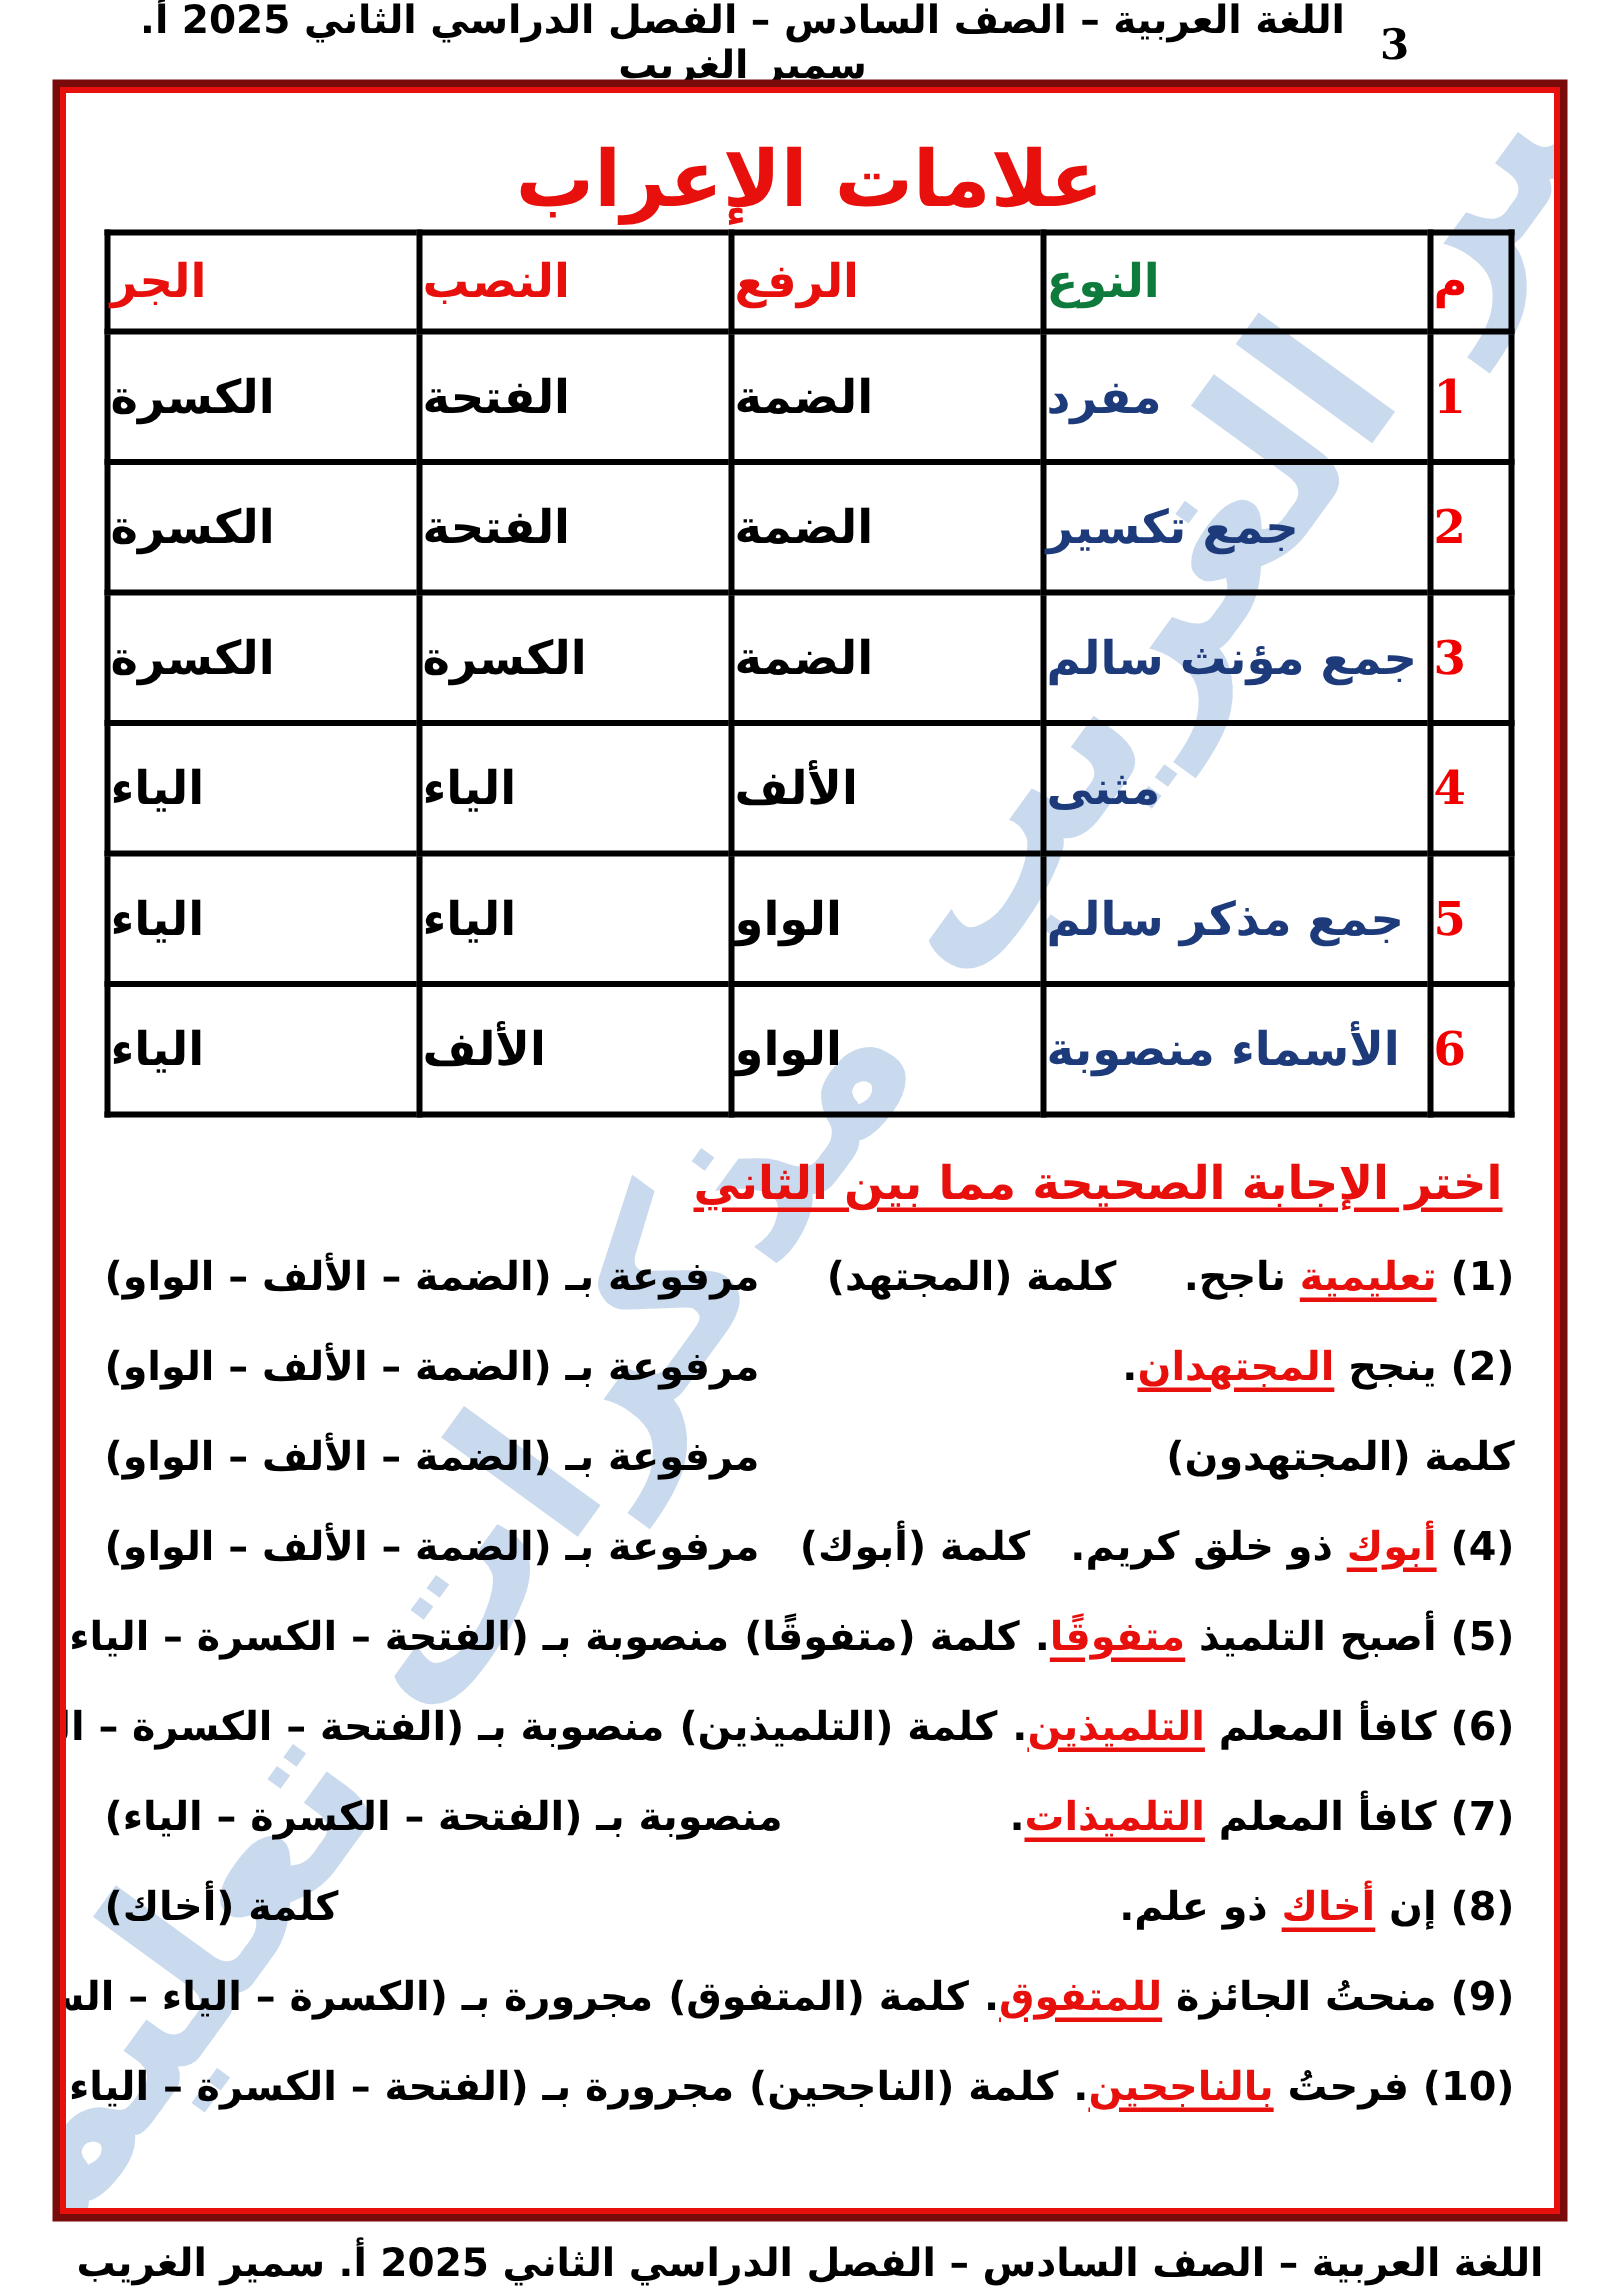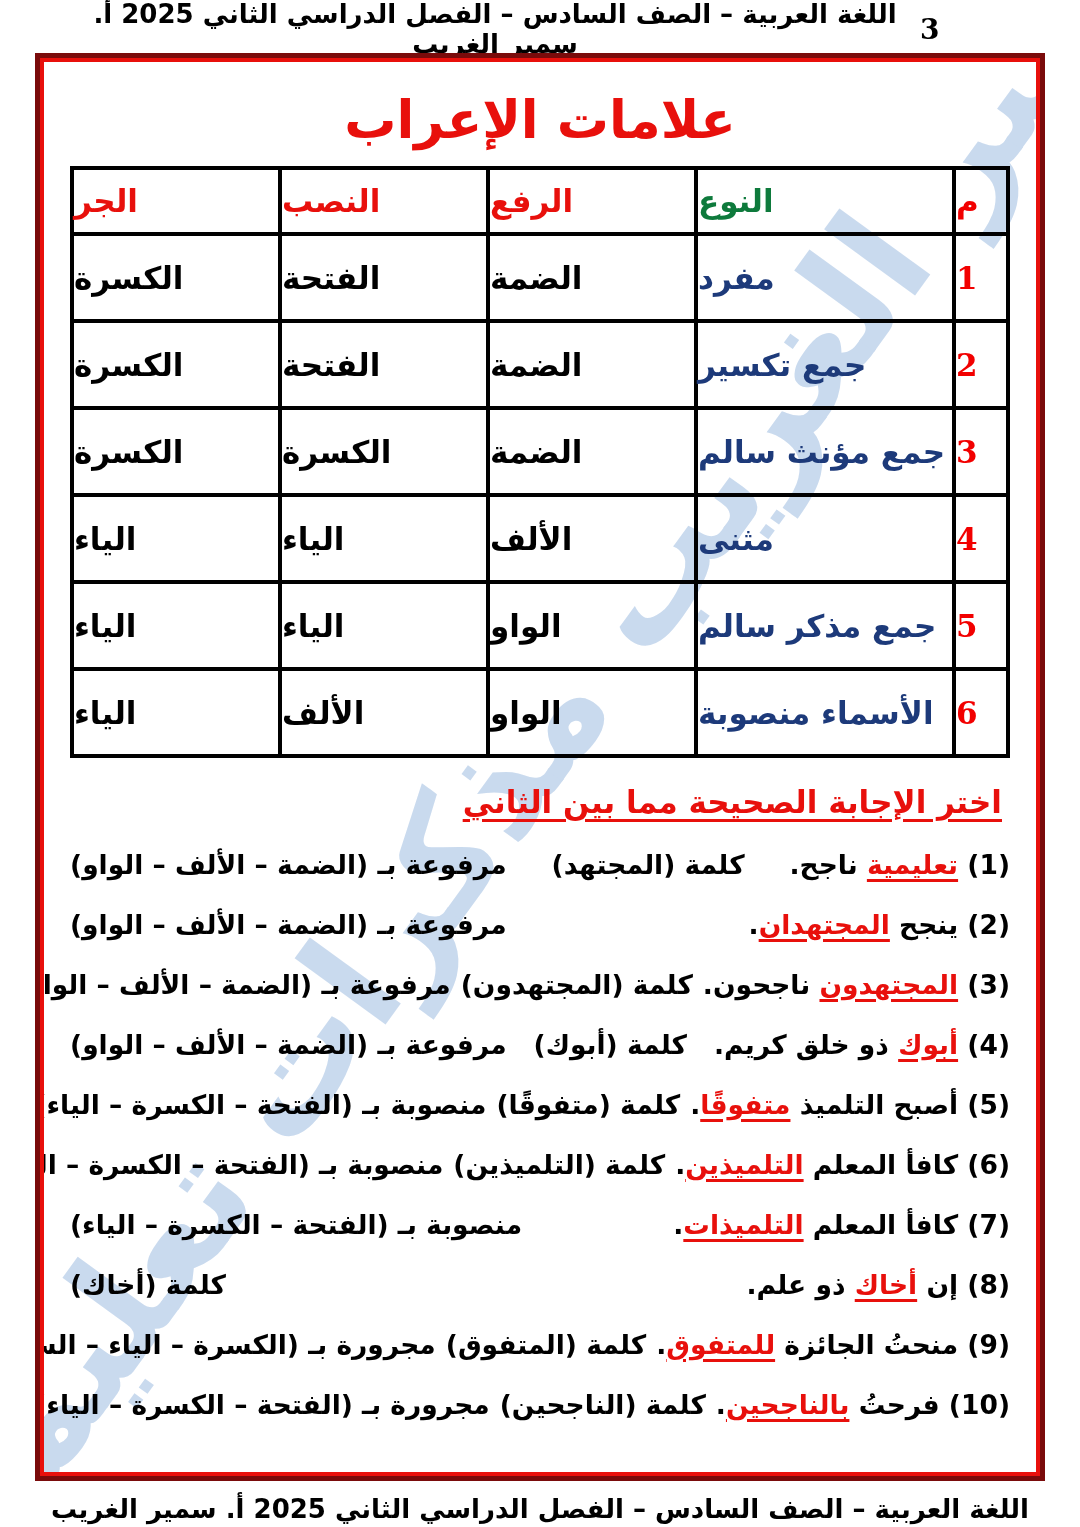--- a/index.html
+++ b/index.html
@@ -39,21 +39,21 @@
   .watermark{
     position:absolute;z-index:0;left:50%;top:47%;
     transform:translate(-50%,-50%) rotate(-54deg);
     font-size:148px;white-space:nowrap;
     color:var(--watermark);opacity:.62;
     pointer-events:none;user-select:none;
   }
 
   .doc-title{
     text-align:center;color:var(--red);
-    font-size:52px;margin-top:14px;margin-bottom:16px;
+    font-size:52px;margin-top:14px;margin-bottom:3px;
   }
 
   
   table.gtable{
     width:936px;margin:0 auto;border-collapse:collapse;direction:rtl;
     table-layout:fixed;
   }
   table.gtable th,table.gtable td{
     border:4px solid #000;text-align:left;vertical-align:middle;
     font-size:31px;background:transparent;
@@ -179,21 +179,20 @@
         <div class="q-row">
           <span class="q-sentence"><span>(1) </span><span class="q-red">تعليمية</span><span> ناجح.</span></span>
           <span class="q-kalima">كلمة  (المجتهد)</span>
           <span class="q-rest">مرفوعة بـ (الضمة – الألف – الواو)</span>
         </div>
         <div class="q-row">
           <span class="q-sentence"><span>(2) ينجح </span><span class="q-red">المجتهدان</span><span>.</span></span>
           <span class="q-rest">مرفوعة بـ (الضمة – الألف – الواو)</span>
         </div>
         <div class="q-row">
-          <span class="q-sentence"><span>(3) </span><span class="q-red">المجتهدون</span><span> ناجحون.</span></span>
           <span class="q-kalima">كلمة (المجتهدون)</span>
           <span class="q-rest">مرفوعة بـ (الضمة – الألف – الواو)</span>
         </div>
         <div class="q-row">
           <span class="q-sentence"><span>(4) </span><span class="q-red">أبوك</span><span> ذو خلق كريم.</span></span>
           <span class="q-kalima">كلمة  (أبوك)</span>
           <span class="q-rest">مرفوعة بـ  (الضمة – الألف – الواو)</span>
         </div>
         <div class="q-row">
           <span class="q-sentence"><span>(5) أصبح التلميذ </span><span class="q-red">متفوقًا</span><span>.</span></span>

